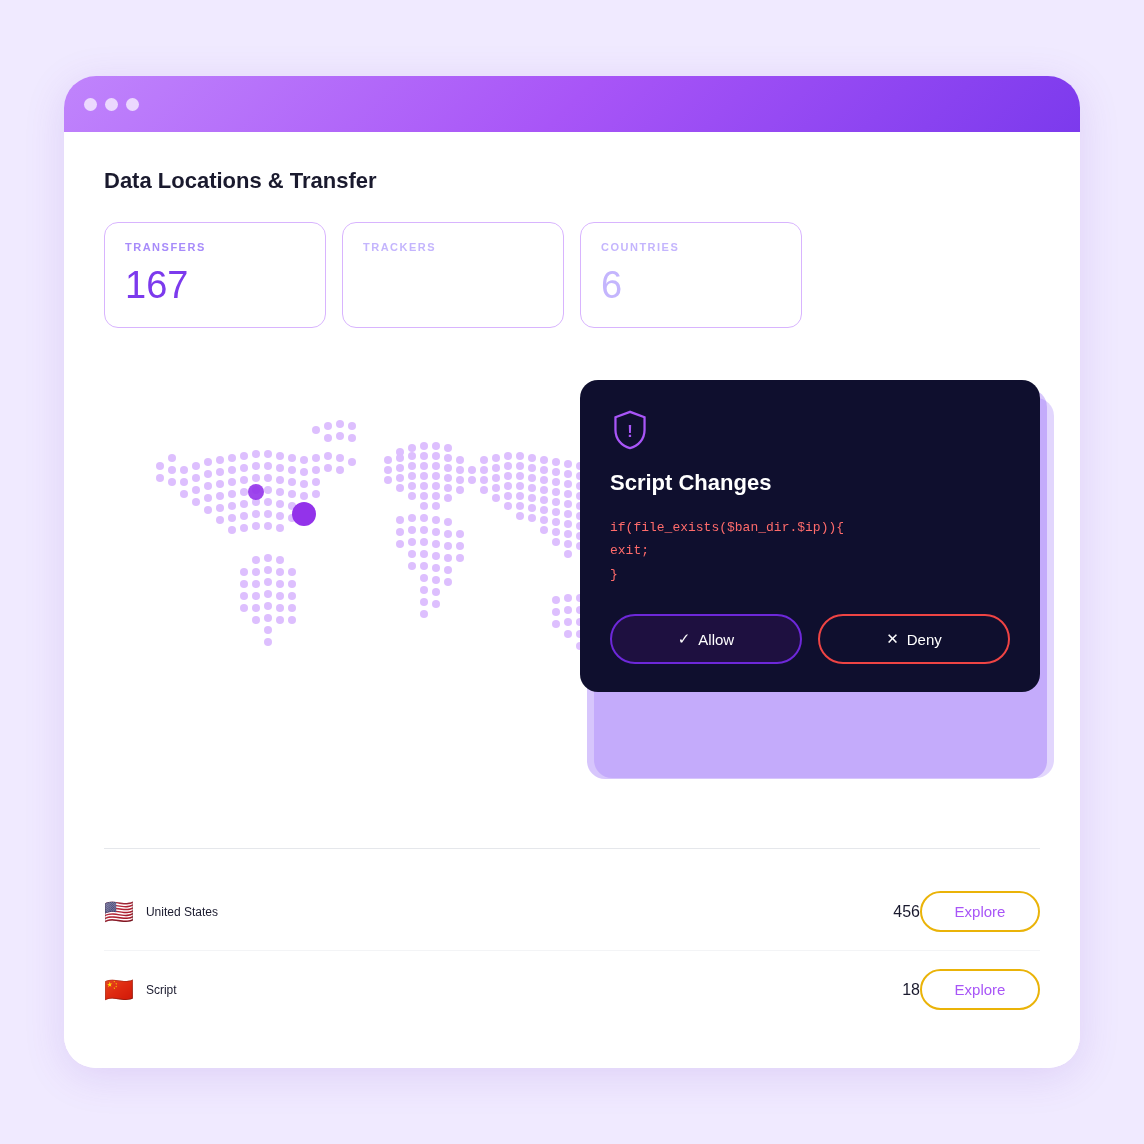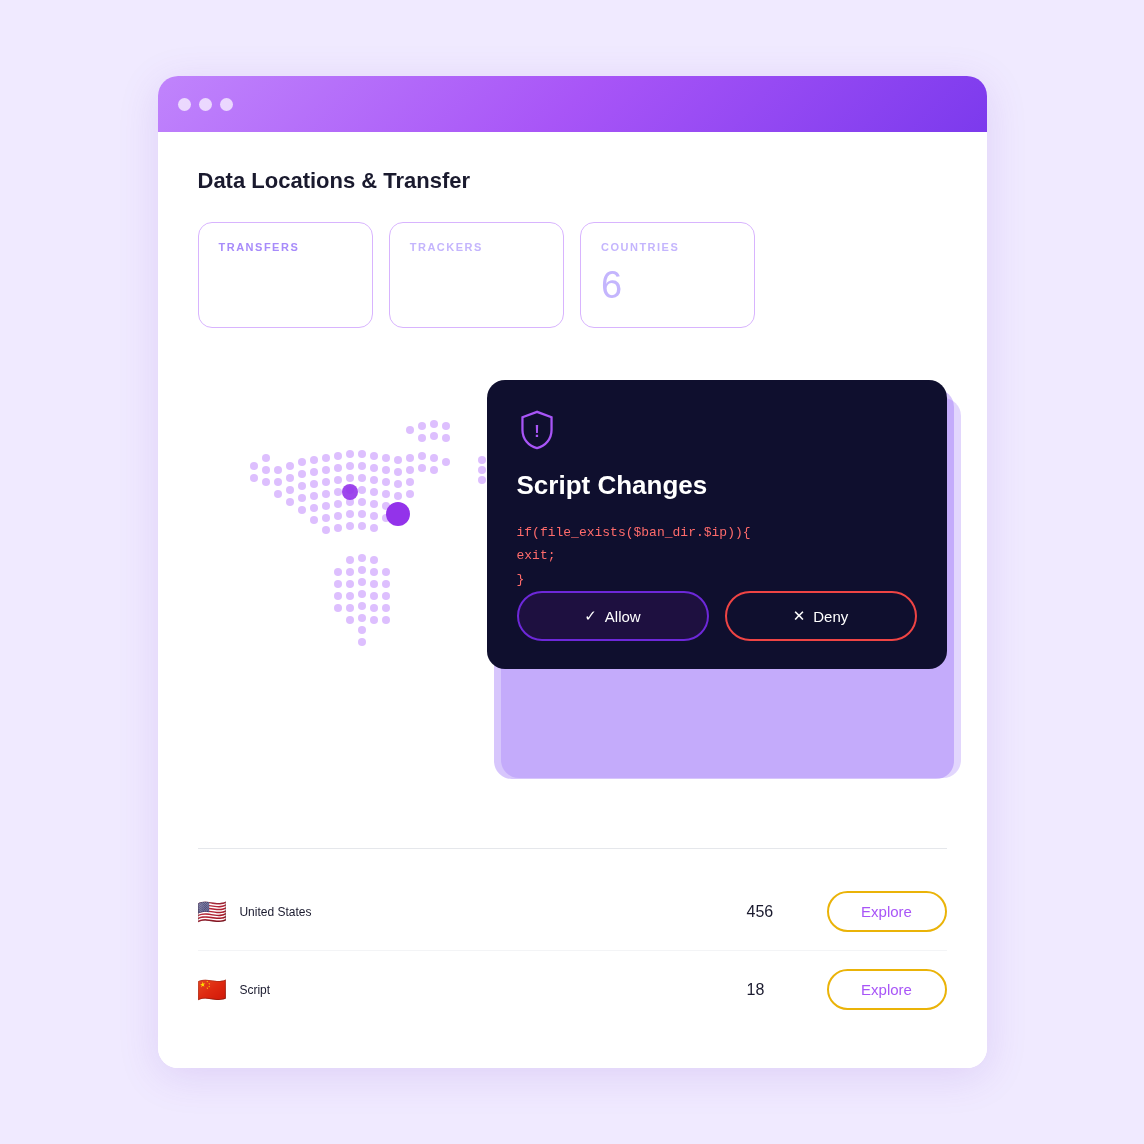--- a/index.html
+++ b/index.html
@@ -7,23 +7,23 @@
     body {
       background: #f0eaff;
       display: flex;
       justify-content: center;
       align-items: center;
       min-height: 100vh;
       font-family: -apple-system, BlinkMacSystemFont, 'Segoe UI', sans-serif;
     }
 
     .window {
-      width: 829px;
+      width: 1016px;
       background: #fff;
-      border-radius: 20px;
+      border-radius: 32px;
       overflow: hidden;
       box-shadow: 0 8px 40px rgba(120,60,200,0.15);
     }
 
     .titlebar {
       background: linear-gradient(135deg, #c084fc 0%, #a855f7 50%, #7c3aed 100%);
       height: 56px;
       display: flex;
       align-items: center;
       padding: 0 20px;
@@ -133,31 +133,32 @@
       z-index: 10;
     }
 
     .modal-shield {
       width: 40px;
       height: 40px;
       margin-bottom: 16px;
     }
 
     .modal-title {
-      font-size: 26px;
+      font-size: 22px;
       font-weight: 600;
       color: #fff;
       margin-bottom: 20px;
     }
 
     .modal-code {
       font-family: 'Courier New', monospace;
       font-size: 13px;
       color: #ff6b6b;
       line-height: 1.8;
+      margin-bottom: 28px;
     }
 
     .modal-buttons {
       display: flex;
       gap: 16px;
     }
 
     .btn-allow {
       flex: 1;
       padding: 14px 0;
@@ -216,21 +217,21 @@
       font-size: 12px;
       color: #1a1a2e;
       font-weight: 400;
       flex: 1;
     }
 
     .country-count {
       font-size: 16px;
       color: #1a1a2e;
       width: 80px;
-      text-align: left;
+      text-align: right;
     }
 
     .explore-btn {
       padding: 10px 28px;
       border: 2px solid #eab308;
       border-radius: 50px;
       background: transparent;
       color: #a855f7;
       font-size: 15px;
       font-weight: 500;
@@ -259,20 +260,21 @@
   </div>
 
   <div class="content">
 
     <h1 class="page-title">Data Locations &amp; Transfer</h1>
 
     <div class="stats-row">
 
     <div class="stat-card">
       <div class="stat-label">TRANSFERS</div>
+      <div class="stat-value">167</div>
     </div>
         <div class="stat-card muted">
       <div class="stat-label">TRACKERS</div>
     </div>
         <div class="stat-card muted">
       <div class="stat-label">COUNTRIES</div>
       <div class="stat-value">6</div>
     </div>
       </div>
 

